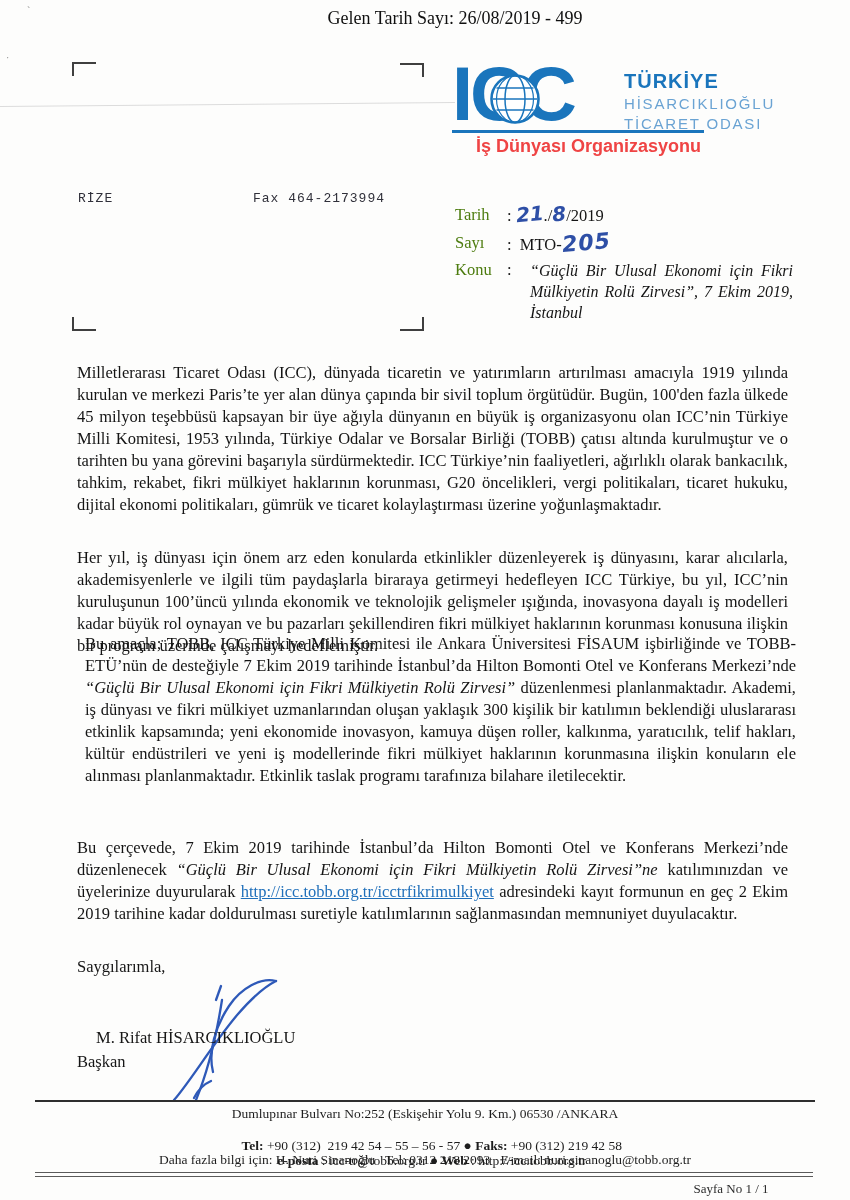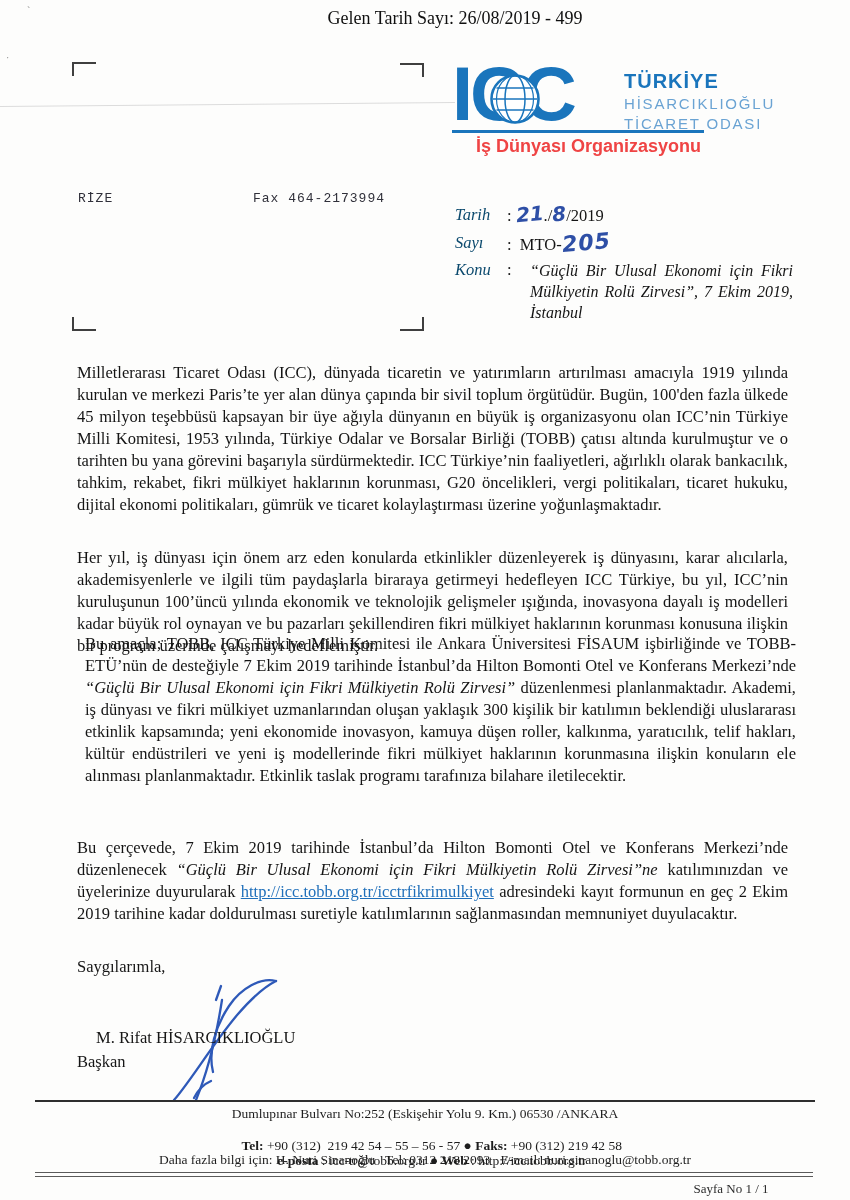--- a/index.html
+++ b/index.html
@@ -35,21 +35,21 @@
                  font-size:20px;color:#1a75bc;letter-spacing:1px;}
   .brand-l1{left:624px;top:95px;font-family:"Liberation Sans",sans-serif;font-size:15px;
             color:#6aa3d3;letter-spacing:1.8px;}
   .brand-l2{left:624px;top:115px;font-family:"Liberation Sans",sans-serif;font-size:15px;
             color:#6aa3d3;letter-spacing:1.8px;}
   .brand-rule{left:452px;top:130px;width:252px;height:3px;background:#1a75bc;}
   .tagline{left:452px;top:136px;font-family:"Liberation Sans",sans-serif;font-weight:700;
            font-size:18px;color:#ef4444;margin-left:24px;}
 
   
-  .meta-label{font-size:16.5px;color:#0c4a6e;font-style:italic;}
+  .meta-label{font-size:16.5px;color:#4d7c0f;}
   .meta-val{font-size:16.5px;color:#151515;}
   .hand{display:inline-block;font-family:"DejaVu Sans",sans-serif;font-style:italic;font-weight:700;
         color:#2e4fa6;font-size:20px;transform:rotate(-5deg);line-height:1;}
   .hand-big{font-size:22px;letter-spacing:1px;}
   .subject{left:530px;top:260px;width:263px;font-size:16px;font-style:italic;
            text-align:justify;line-height:21px;color:#151515;}
 
   
   .para{left:77px;width:711px;font-size:16.5px;line-height:22px;text-align:justify;color:#141414;}
   .q-italic{font-style:italic;}

